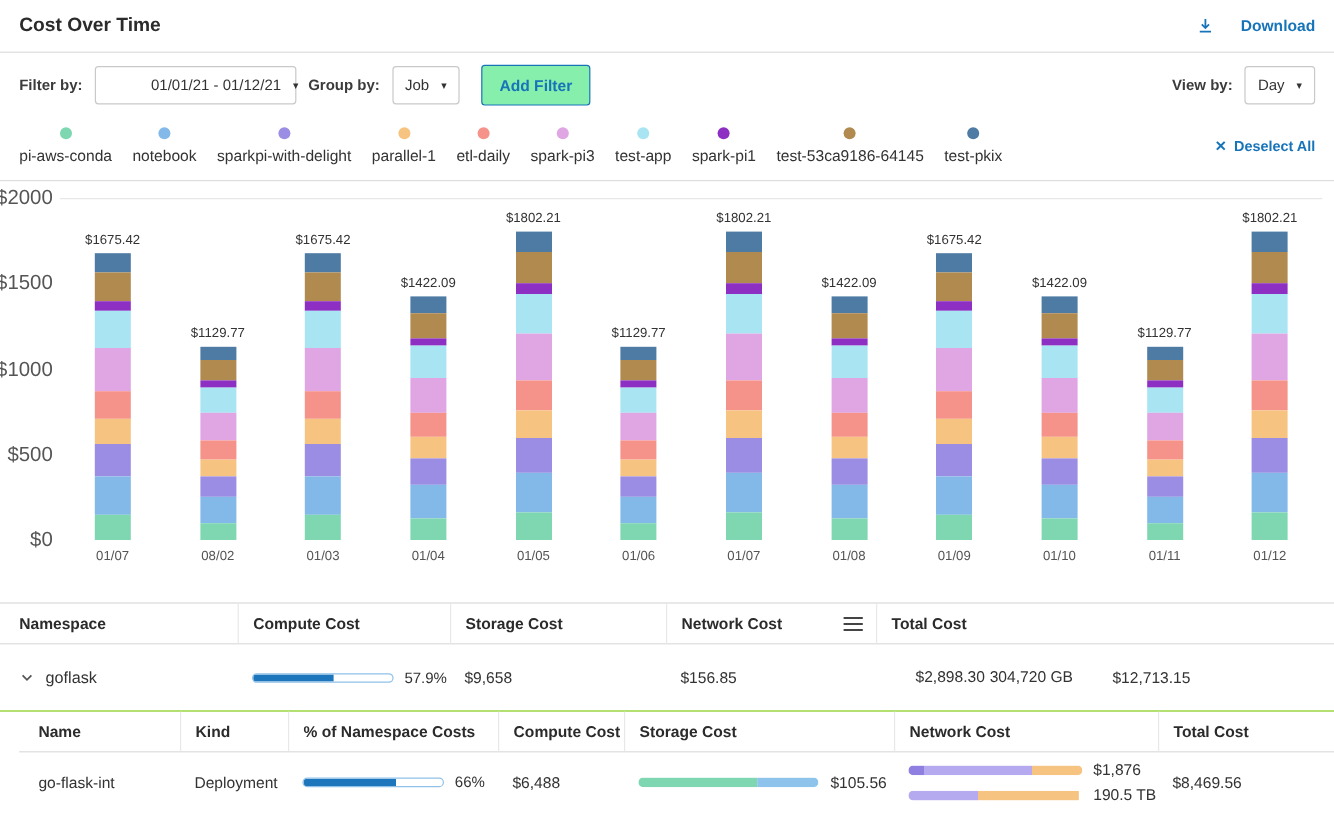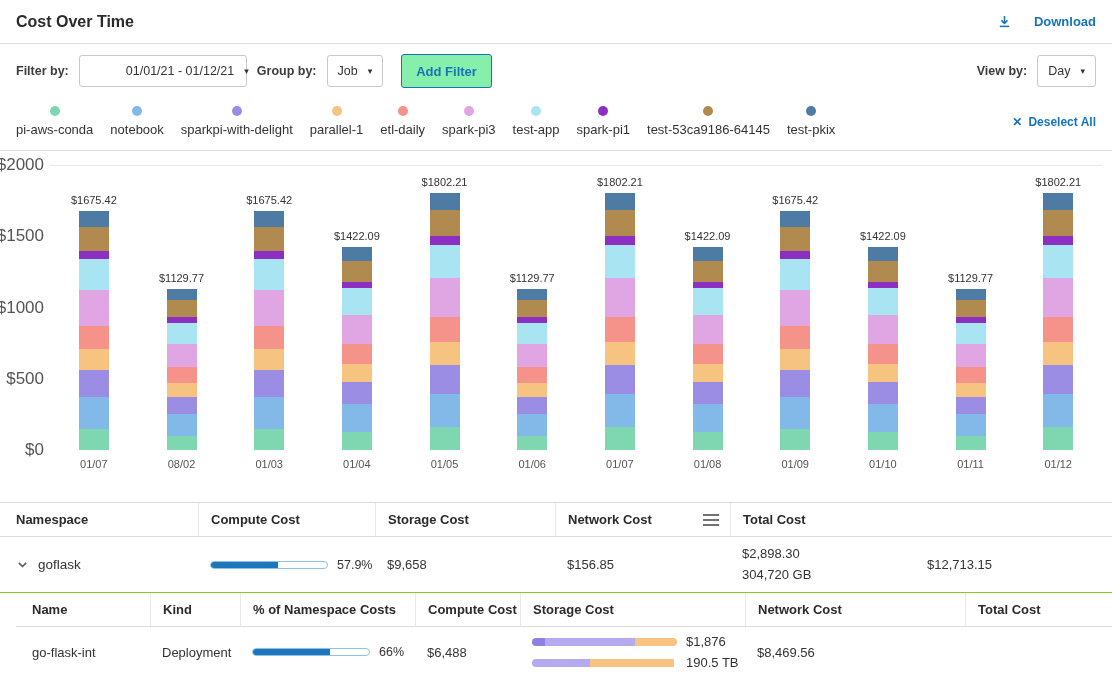--- a/index.html
+++ b/index.html
@@ -48,21 +48,21 @@
   .t-head { height:34px; font-weight:bold; color:#2b2b2b; border-bottom:1px solid #ddd; }
   .t-head > div { display:flex; align-items:center; height:100%; padding-left:12px; border-left:1px solid #e8e8e8; }
   .t-head > div.first { border-left:none; padding-left:0;text-align:right; }
   .t-row { min-height:56px; border-bottom:1px solid #84cc16; }
   .t-row > div { padding-left:12px; }
   .t-row > div.first { padding-left:0; }
   .ns-cell { display:flex; align-items:center; gap:9px; font-size:13.5px; }
   .pct-wrap { display:flex; align-items:center; gap:9px; font-size:12.5px; }
   .pbar { width:118px; height:8px; border:1px solid #8fc1e9; border-radius:4px; background:#fff; overflow:hidden; flex:none; }
   .pbar-fill { height:100%; background:#1d76bb; }
-  .network-cell { display:flex; flex-direction:column; gap:4px; justify-content:center; line-height:1.25; }
+  .network-cell { display:flex; flex-direction:row; gap:4px; justify-content:center; line-height:1.25; }
 
   
   .nested { margin-left:16px; }
   .grid-nested { display:grid; grid-template-columns:118px 90px 175px 105px 225px 220px 1fr; align-items:center; padding-left:16px; }
   .n-head { height:34px; font-weight:bold; color:#2b2b2b; border-bottom:1px solid #ddd; }
   .n-head > div { display:flex; align-items:center; height:100%; padding-left:12px; border-left:1px solid #e8e8e8; }
   .n-head > div.first { border-left:none; padding-left:0; }
   .n-row { height:50px; }
   .n-row > div { padding-left:12px; }
   .n-row > div.first { padding-left:0; }
@@ -417,20 +417,27 @@
       <div class="grid-nested n-row">
         <div class="first">go-flask-int</div>
         <div>Deployment</div>
         <div class="pct-wrap">
           <div class="pbar">
             <div class="pbar-fill" style="width: 66%;"></div>
           </div>
           <span>66%</span>
         </div>
         <div>$6,488</div>
+        <div class="inline-bar">
+          <div class="mini w150">
+              <div style="width: 66%; background: rgb(127, 215, 178);"></div>
+              <div style="width: 34%; background: rgb(142, 196, 236);"></div>
+            </div>
+          <span>$105.56</span>
+        </div>
         <div class="net-lines">
           <div class="net-line">
             <div class="mini w145">
                 <div style="width: 9%; background: rgb(143, 127, 224);"></div>
                 <div style="width: 62%; background: rgb(181, 169, 239);"></div>
                 <div style="width: 29%; background: rgb(247, 195, 128);"></div>
               </div>
             <span>$1,876</span>
           </div>
           <div class="net-line">

